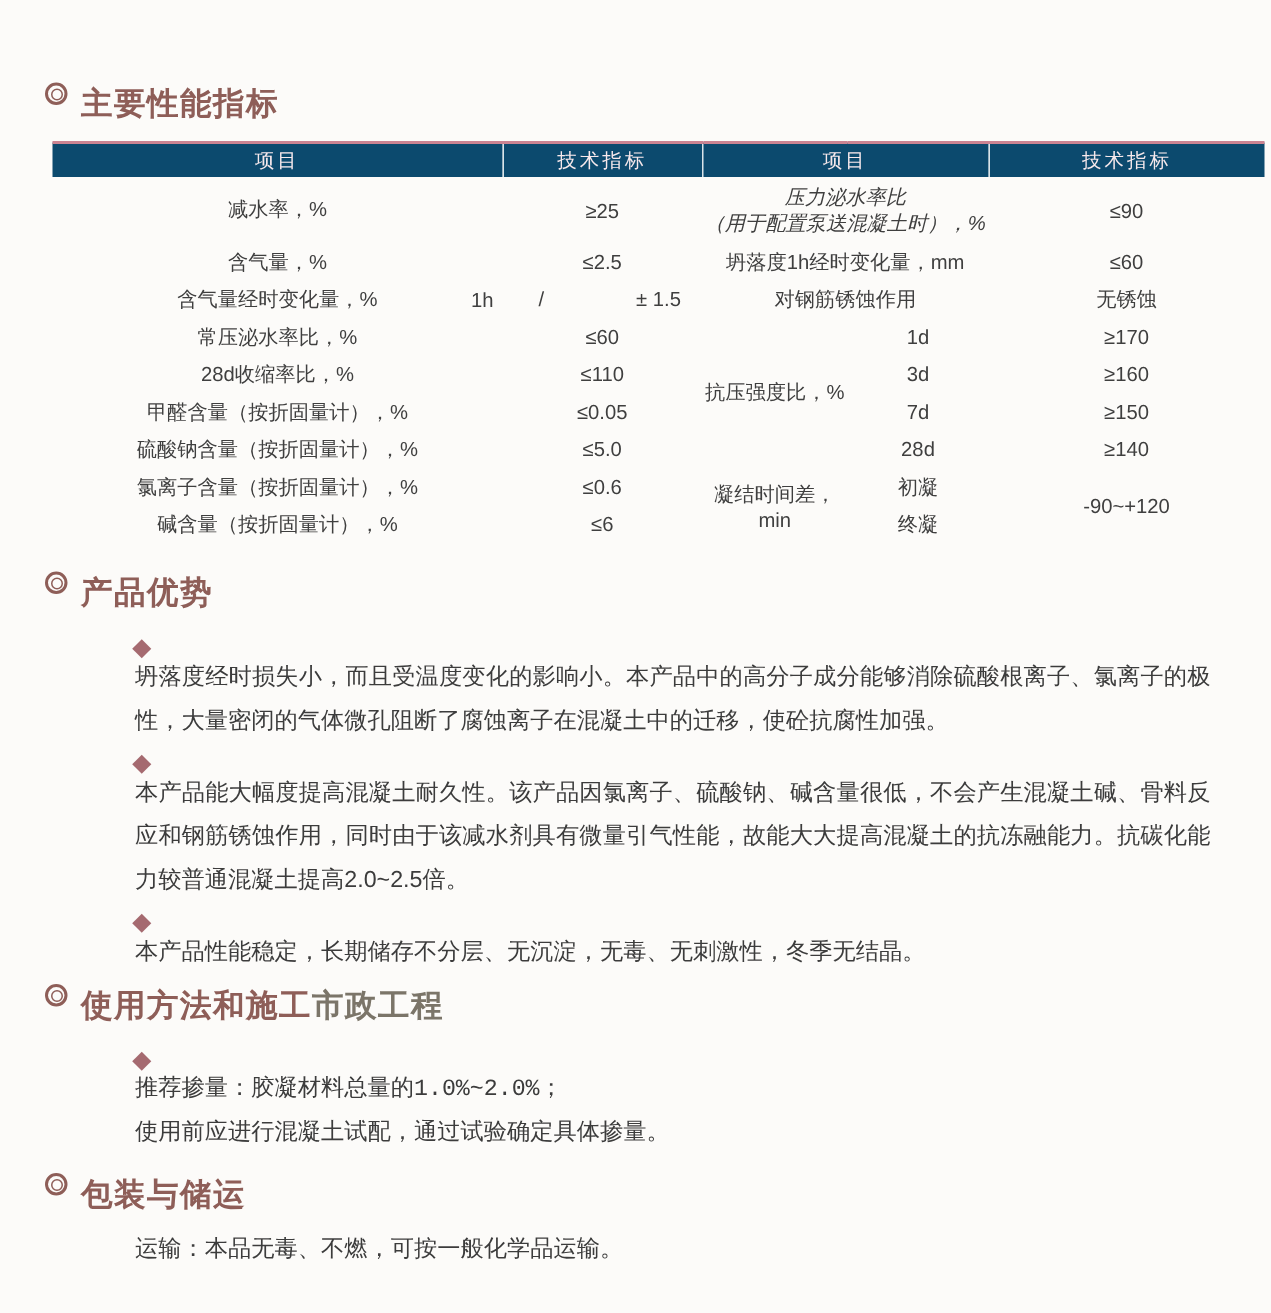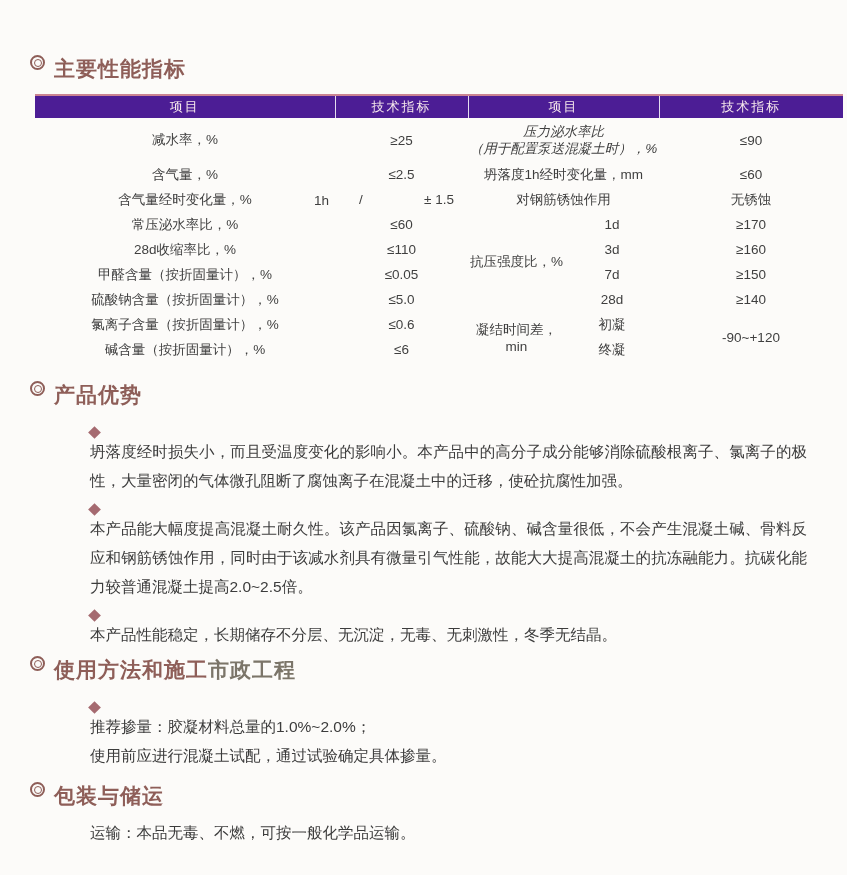--- a/index.html
+++ b/index.html
@@ -50,21 +50,21 @@
   
   table.perf {
     margin:11px 0 0 5px;
     width:808px;
     border-collapse:collapse;
     table-layout:fixed;
     font-size:13.5px;
     color:#3f3f3f;
   }
   table.perf thead th {
-    background:#4c1d95;
+    background:#0c4a6e;
     border-top:2px solid #cb8492;
     color:#f7e9ec;
     font-weight:normal;
     font-size:13px;
     height:23px;
     letter-spacing:2px;
   }
   table.perf thead th + th { border-left:1px solid rgba(255,255,255,0.85); }
   table.perf td {
     text-align:center;
@@ -97,21 +97,21 @@
     text-align:justify;
     flex-direction:column;
   }
   .diamond {
     flex:none;
     width:9px; height:9px;
     background:#a56a70;
     transform:rotate(45deg);
     margin:10px 16px 0 0;
   }
-  .usage-line { gap:0; }
+  .usage-line { gap:0;font-family:Liberation Mono, monospace; }
   .usage-gap { display:inline-block; width:42px; }
 
   .pack-bullet { line-height:28px; }
 </style>
 </head>
 <body>
 
 <div class="page">
 
 

